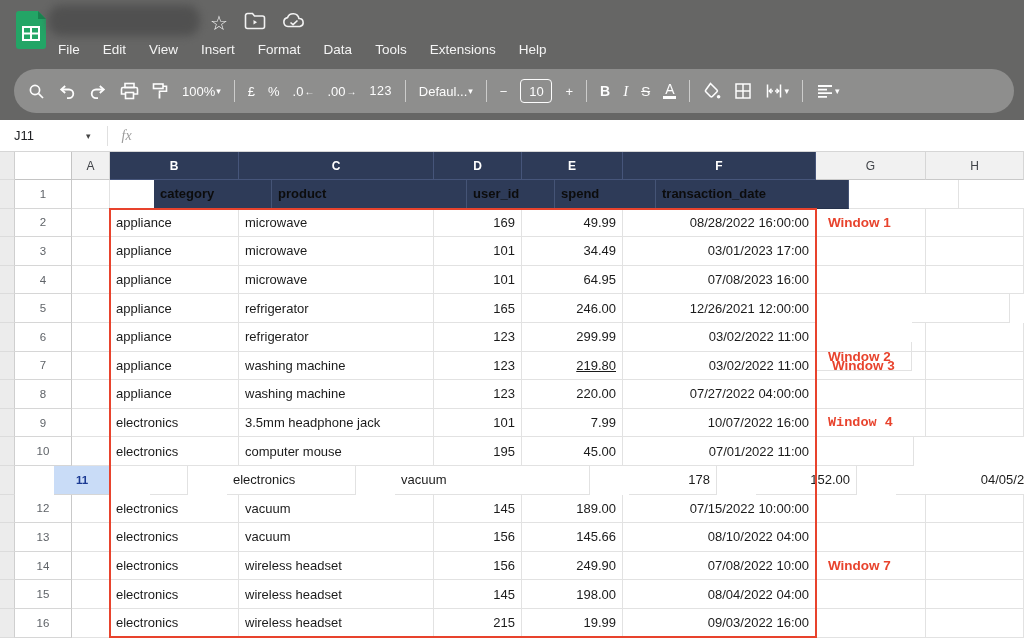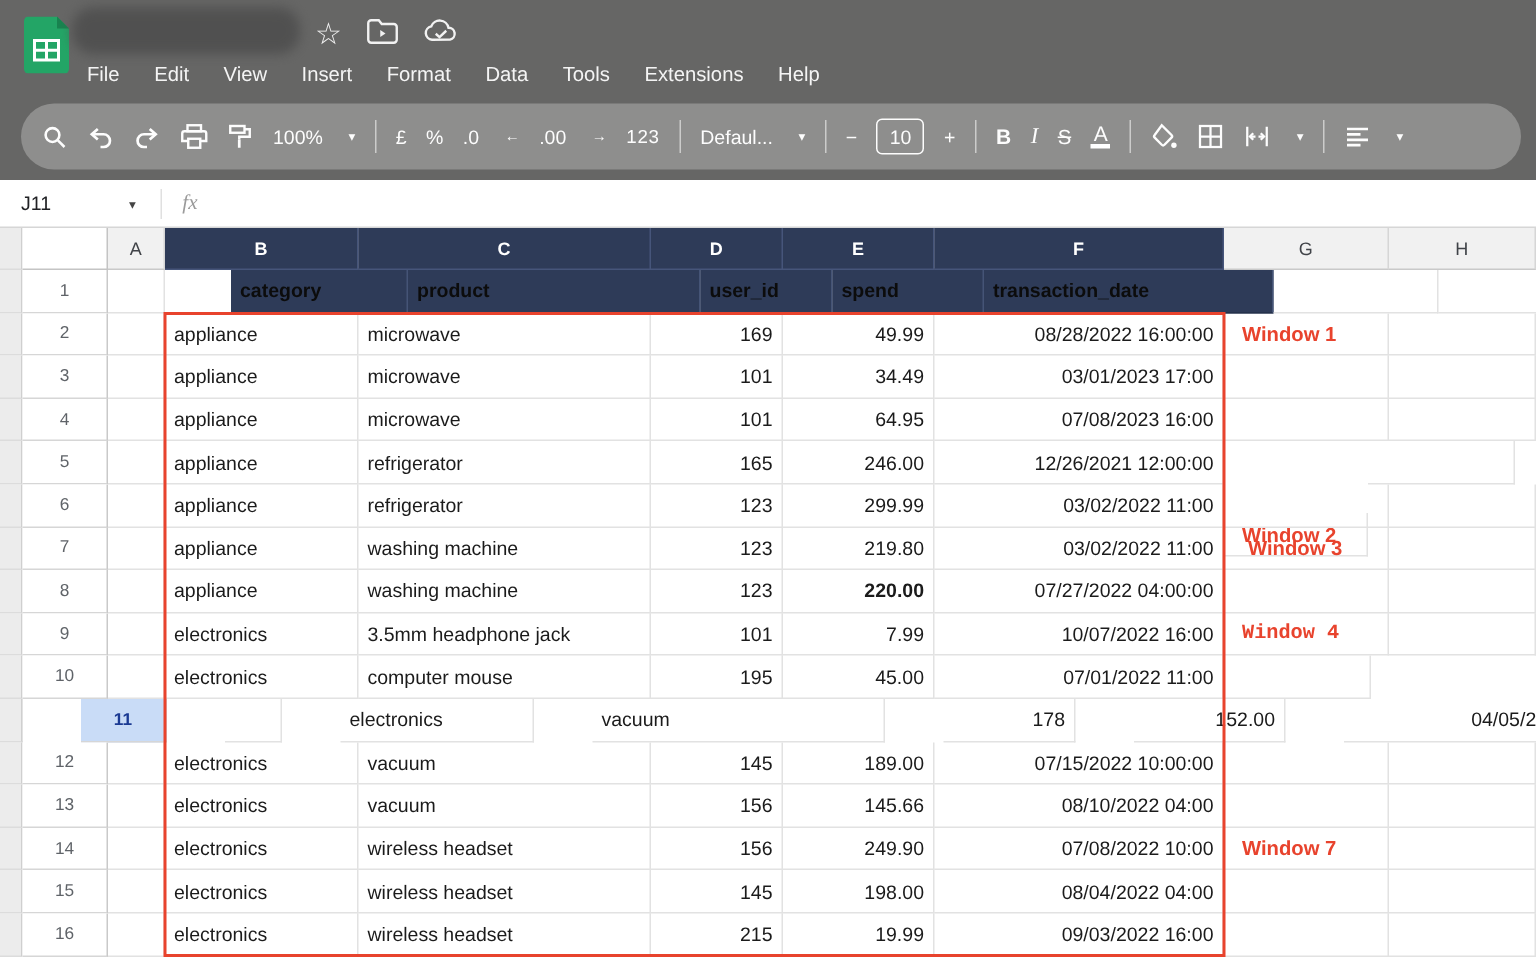--- a/index.html
+++ b/index.html
@@ -16,21 +16,21 @@
                color:#f2f2f2; height:26px; }
   .doc-icons .glyph { font-size:20px; line-height:26px; }
   .menubar { position:absolute; left:58px; top:36px; display:flex; gap:23px; align-items:center;
              color:#f4f4f4; font-size:13.5px; height:26px; }
   .menu-item { cursor:pointer; white-space:nowrap; }
 
   
   .toolbar { position:absolute; left:14px; top:69px; width:1000px; height:44px; background:#8e8e8d;
              border-radius:22px; display:flex; align-items:center; padding:0 14px; gap:13px;
              color:#fdfdfd; overflow:hidden; }
-  .titem { display:flex; align-items:center; gap:17px; font-size:13px; white-space:nowrap;
+  .titem { display:flex; align-items:center; gap:1px; font-size:13px; white-space:nowrap;
            cursor:pointer; flex:0 0 auto; }
   .titem svg { display:block; }
   .tsep { width:1px; height:22px; background:rgba(255,255,255,.55); flex:0 0 auto; }
   .caret { font-size:9px; line-height:10px; }
   .bold-b { font-weight:bold; font-size:14px; }
   .italic-i { font-style:italic; font-family:"Liberation Serif", serif; font-size:15px; }
   .strike-s { text-decoration:line-through; font-size:13.5px; }
   .tcolor { border-bottom:3px solid #fff; line-height:13px; font-size:14px; padding:0 2px 0 2px; }
   .fontsize-box { border:1.4px solid #fdfdfd; border-radius:4px; width:32px; height:24px;
                   display:flex; align-items:center; justify-content:center; font-size:13px; }
@@ -329,33 +329,33 @@
         <div class="cell al" style="width: 110px; height: 28.6px;"></div>
         <div class="cell al" style="width: 98px; height: 28.6px;"></div>
       </div>
       <div class="srow" style="height: 28.6px;">
         <div class="cell gutter" style="width: 15px; height: 28.6px;"></div>
         <div class="cell rowhead" style="width: 57px; height: 28.6px;">7</div>
         <div class="cell al" style="width: 38px; height: 28.6px;"></div>
         <div class="cell al" style="width: 129px; height: 28.6px;">appliance</div>
         <div class="cell al" style="width: 195px; height: 28.6px;">washing machine</div>
         <div class="cell ar" style="width: 88px; height: 28.6px;">123</div>
-        <div class="cell ar" style="width: 101px; height: 28.6px;">219.80</div>
+        <div class="cell ar" style="width: 101px; height: 28.6px; text-decoration: underline;">219.80</div>
         <div class="cell ar" style="width: 193px; height: 28.6px;">03/02/2022 11:00</div>
         <div class="cell al wincell" style="width: 110px; height: 28.6px; padding-left: 16px;">Window 3</div>
         <div class="cell al" style="width: 98px; height: 28.6px;"></div>
       </div>
       <div class="srow" style="height: 28.6px;">
         <div class="cell gutter" style="width: 15px; height: 28.6px;"></div>
         <div class="cell rowhead" style="width: 57px; height: 28.6px;">8</div>
         <div class="cell al" style="width: 38px; height: 28.6px;"></div>
         <div class="cell al" style="width: 129px; height: 28.6px;">appliance</div>
         <div class="cell al" style="width: 195px; height: 28.6px;">washing machine</div>
         <div class="cell ar" style="width: 88px; height: 28.6px;">123</div>
-        <div class="cell ar" style="width: 101px; height: 28.6px; font-weight: bold;">220.00</div>
+        <div class="cell ar" style="width: 101px; height: 28.6px;">220.00</div>
         <div class="cell ar" style="width: 193px; height: 28.6px;">07/27/2022 04:00:00</div>
         <div class="cell al" style="width: 110px; height: 28.6px;"></div>
         <div class="cell al" style="width: 98px; height: 28.6px;"></div>
       </div>
       <div class="srow" style="height: 28.6px;">
         <div class="cell gutter" style="width: 15px; height: 28.6px;"></div>
         <div class="cell rowhead" style="width: 57px; height: 28.6px;">9</div>
         <div class="cell al" style="width: 38px; height: 28.6px;"></div>
         <div class="cell al" style="width: 129px; height: 28.6px;">electronics</div>
         <div class="cell al" style="width: 195px; height: 28.6px;">3.5mm headphone jack</div>

